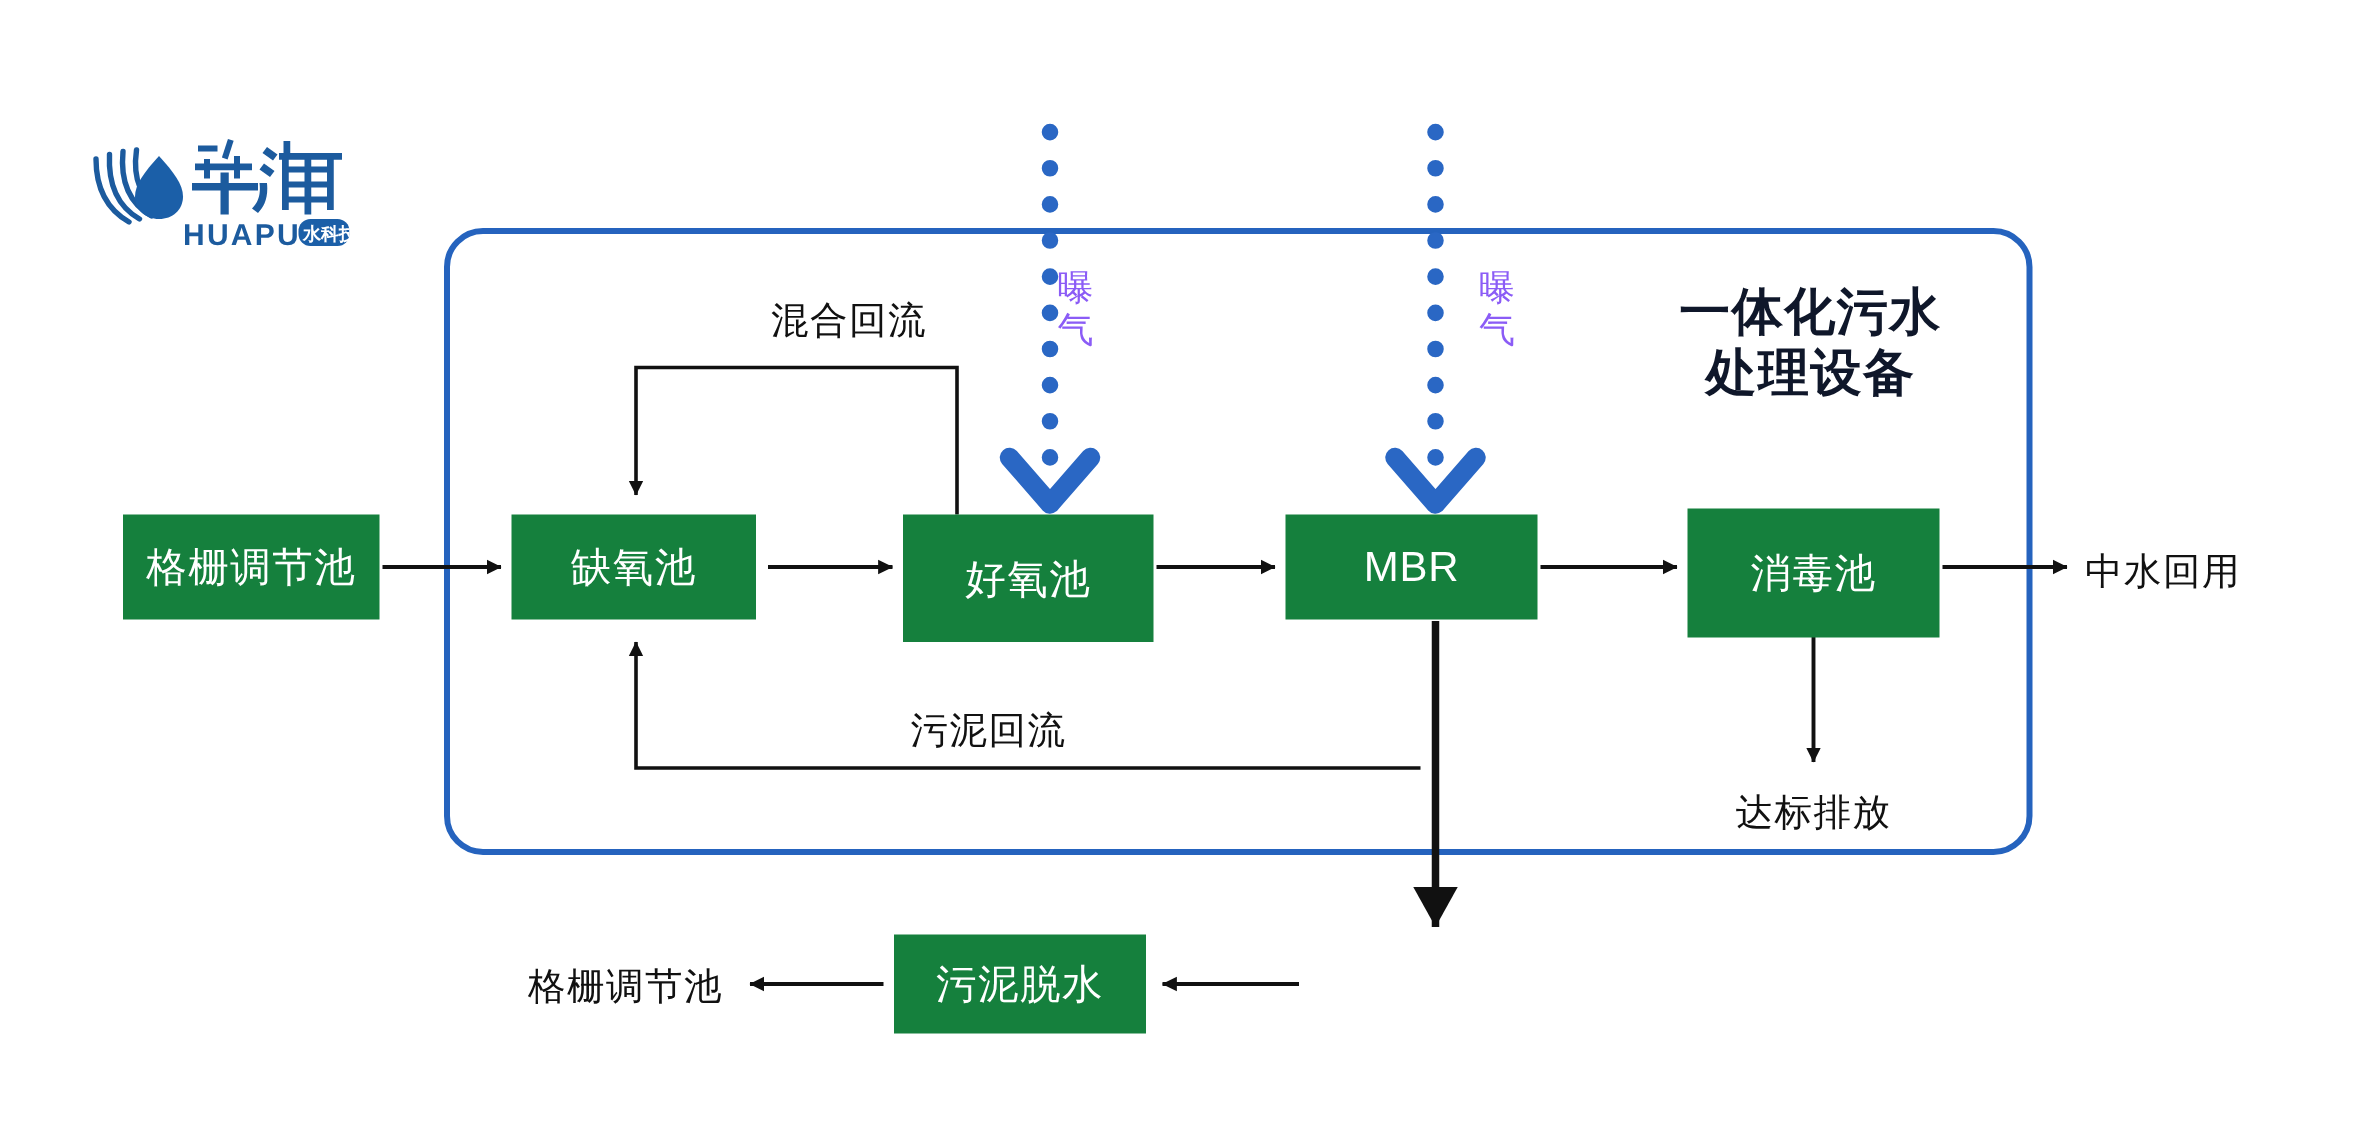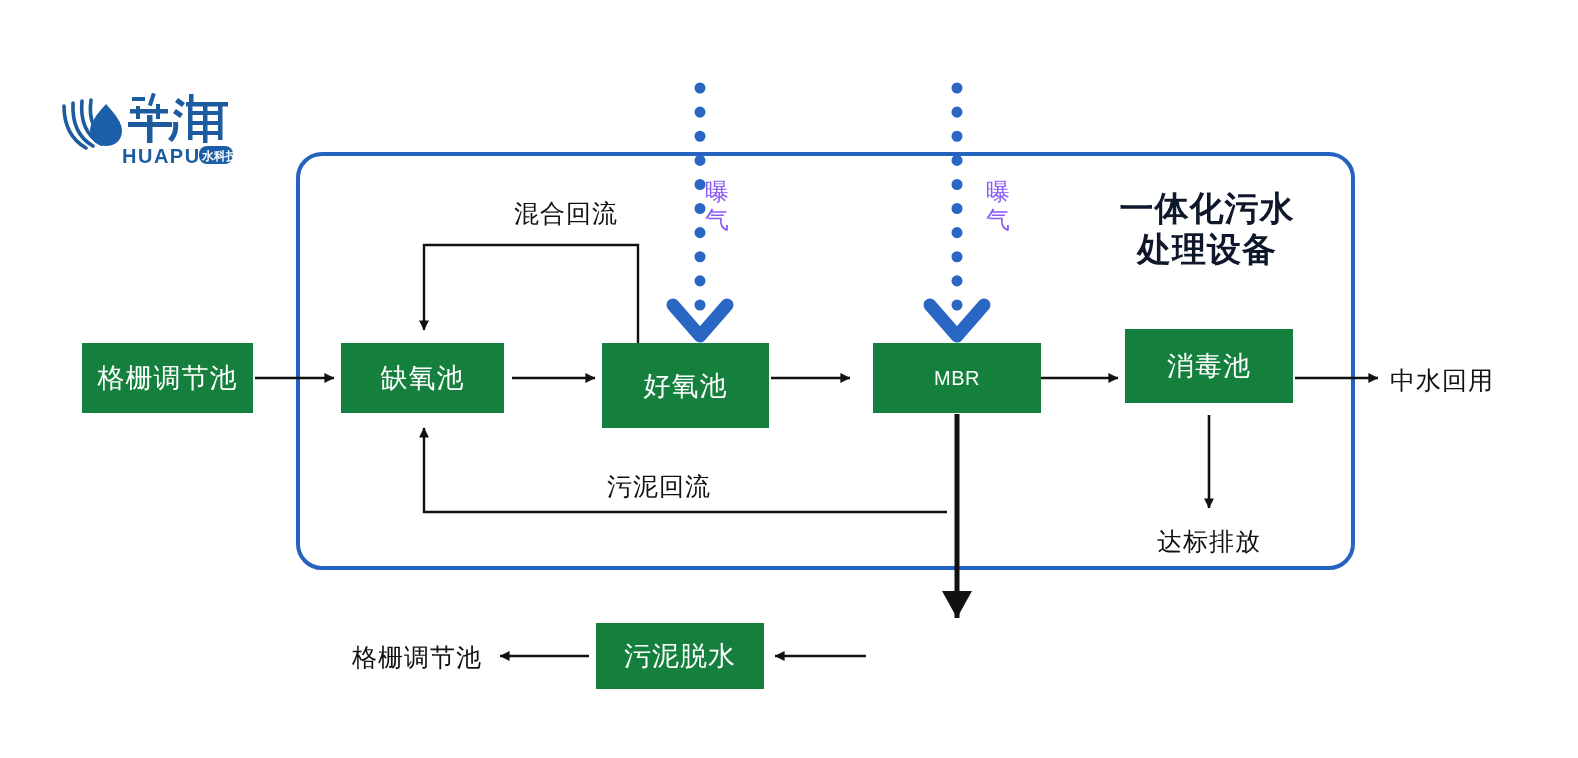--- a/index.html
+++ b/index.html
@@ -50,21 +50,21 @@
     background:#15803d;
     color:#ffffff;
     display:flex;
     align-items:center;
     justify-content:center;
     font-size:27px;
     letter-spacing:1px;
     box-sizing:border-box;
     font-family:"DejaVu Sans","Liberation Sans",sans-serif;
   }
-  .pbox.latin{font-family:"Liberation Sans",sans-serif;font-size:20px;letter-spacing:0.5px;margin-left:16px;}
+  .pbox.latin{font-family:"Liberation Sans",sans-serif;font-size:28px;letter-spacing:0.5px;}
   
   .tlabel{
     position:absolute;
     font-size:25px;
     color:#111111;
     letter-spacing:1px;
     white-space:nowrap;
     font-family:"DejaVu Sans","Liberation Sans",sans-serif;
   }
   .vlabel{
@@ -177,21 +177,21 @@
   </div>
   <div class="pbox" style="left:341px;top:343px;width:163px;height:70px;">
     <span>缺氧池</span>
   </div>
   <div class="pbox" style="left:602px;top:343px;width:167px;height:85px;">
     <span>好氧池</span>
   </div>
   <div class="pbox latin" style="left:857px;top:343px;width:168px;height:70px;">
     <span>MBR</span>
   </div>
-  <div class="pbox" style="left:1125px;top:329px;width:168px;height:74px;">
+  <div class="pbox" style="left:1125px;top:339px;width:168px;height:86px;">
     <span>消毒池</span>
   </div>
   <div class="pbox" style="left:596px;top:623px;width:168px;height:66px;">
     <span>污泥脱水</span>
   </div>
 
   <div class="tlabel" style="left:470px;top:197px;margin-left:44px;">混合回流</div>
   <div class="tlabel" style="left:607px;top:470px;">污泥回流</div>
   <div class="tlabel" style="left:1390px;top:364px;">中水回用</div>
   <div class="tlabel" style="left:1157px;top:525px;">达标排放</div>

